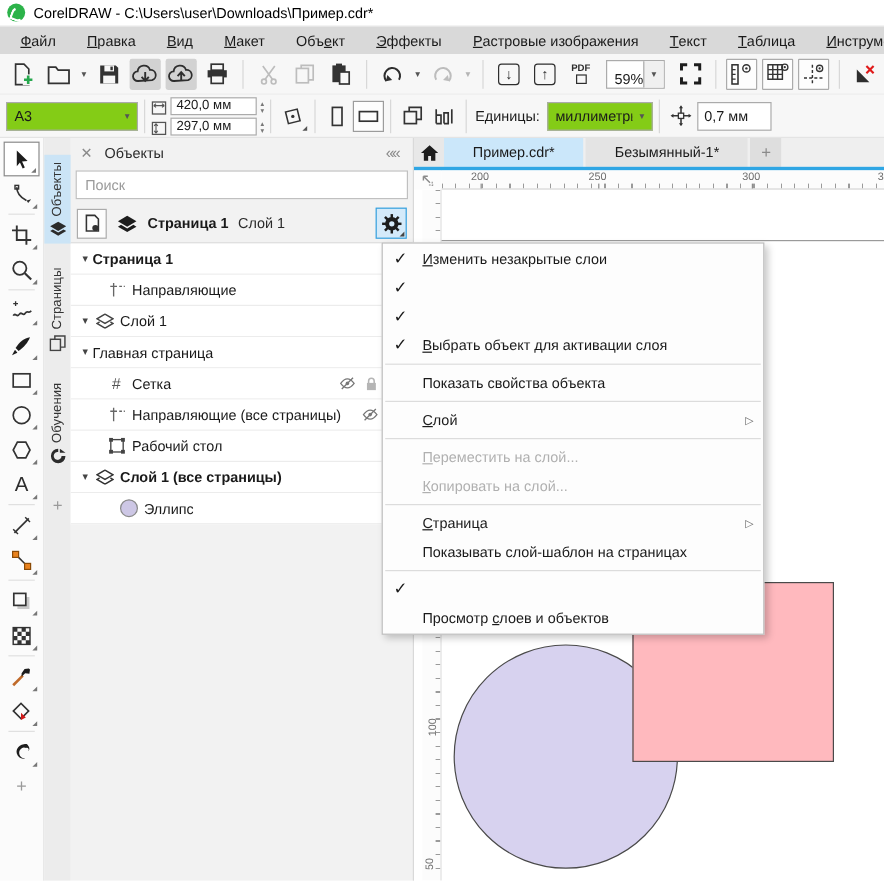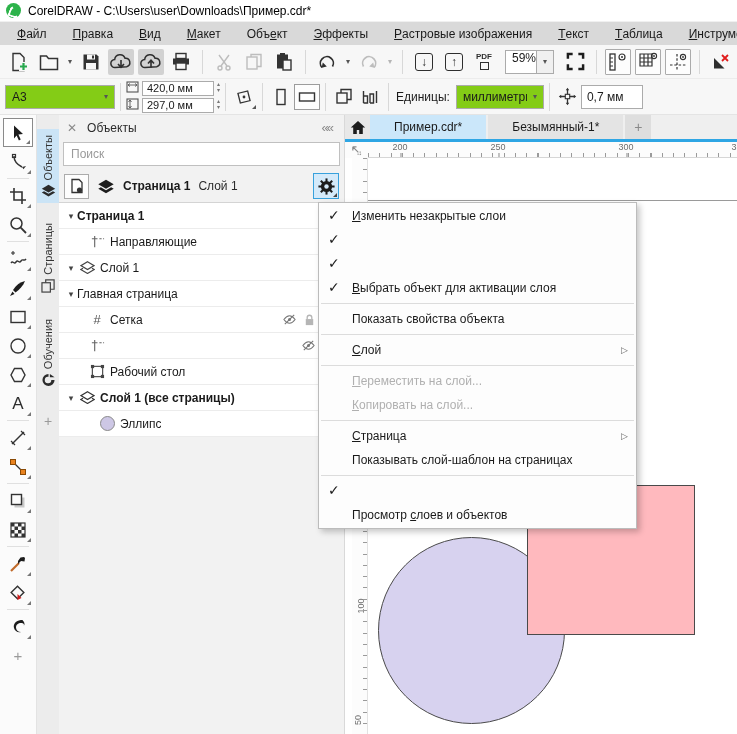--- a/index.html
+++ b/index.html
@@ -32,34 +32,34 @@
   .tbtn.boxed { border:1px solid #ababab; background:#fdfdfd; border-radius:1px;}
   .caret { font-size:8px; color:#555; width:8px; text-align:center; flex:0 0 auto;}
   .caret.gray{ color:#b5b5b5;}
   .tsep { width:1px; height:24px; background:#d8d8d8; margin:0 4px; flex:0 0 auto;}
   .ico { display:inline-flex; align-items:center; justify-content:center; }
   .gray-ico svg *{ stroke:#bdbdbd !important; }
   .arrowbox { width:18px; height:18px; border:1.5px solid #2e2e2e; border-radius:3px; display:flex; align-items:center; justify-content:center;
     font-size:12px; font-weight:bold; color:#2e2e2e; }
   .pdf-ico { font-size:8px; font-weight:bold; color:#2e2e2e; line-height:8px; text-align:center;}
   .pdf-ico .pg { display:block; width:9px; height:8px; border:1.2px solid #2e2e2e; margin:1px auto 0;}
-  .zoom-combo { display:flex; align-items:flex-start; height:24px; border:1px solid #ababab; background:#fff; width:76px; margin:0 4px;}
+  .zoom-combo { display:flex; align-items:flex-end; height:24px; border:1px solid #ababab; background:#fff; width:76px; margin:0 4px;}
   .zoom-combo .zval { flex:1; padding-left:6px; }
   .zoom-combo .zcaret { width:17px; height:100%; border-left:1px solid #ababab; background:#f0f0f0; display:flex; align-items:center; justify-content:center; font-size:8px; color:#555;}
 
   
   .propbar { position:absolute; left:0; top:79px; width:737px; height:36px; background:#f7f7f7;
     display:flex; align-items:center; padding:0 5px; border-bottom:1px solid #e4e4e4;}
   .psep { width:1px; height:28px; background:#d8d8d8; margin:0 5px; flex:0 0 auto;}
   .select { display:flex; align-items:center; height:24px; border:1px solid #ababab; background:#84cc16;}
   .select .sval { flex:1; padding:0 6px; white-space:nowrap; overflow:hidden;}
   .select .scaret { width:16px; align-self:stretch; display:flex; align-items:center; justify-content:center; font-size:8px; color:#555;}
   .pagesize { width:110px; }
   .dim-grid { display:flex; flex-direction:column; gap:2px; }
-  .dim-row { display:flex; align-items:flex-start; gap:3px; height:15px;}
+  .dim-row { display:flex; align-items:flex-end; gap:3px; height:15px;}
   .dim-field { width:72px; height:15px; border:1px solid #ababab; background:#fff; font-size:11px; padding-left:4px; display:flex; align-items:center;}
   .spin { display:flex; flex-direction:column; font-size:6px; color:#777; line-height:6px;}
   .pb-btn { width:26px; height:26px; display:inline-flex; align-items:center; justify-content:center; position:relative; flex:0 0 auto;}
   .pb-btn.active { border:1px solid #9c9c9c; background:#fdfdfd;}
   .flyout-corner{ position:absolute; right:1px; bottom:1px; width:0; height:0; border-left:4px solid transparent; border-bottom:4px solid #555;}
   .units-label { margin:0 6px 0 2px; white-space:nowrap;}
   .units-select { width:88px; }
   .nudge-field { width:62px; height:24px; border:1px solid #ababab; background:#fff; display:flex; align-items:center; padding-left:5px;}
 
   
@@ -682,20 +682,21 @@
         </div>
         <div class="trow">
           <span class="tspacer"></span>
             <span class="indent1"></span>
           <span class="ticon">
               <svg width="15" height="15" viewBox="0 0 16 16">
                 <path d="M5 2v12M2 5h6" stroke="#666" stroke-width="1.2" fill="none"></path>
                 <path d="M10 5h5" stroke="#666" stroke-width="1.2" stroke-dasharray="2.4 1.6" fill="none"></path>
               </svg>
             </span>
+          <span class="tlabel">Направляющие (все страницы)</span>
           <span class="right-icons">
             <span class="ico">
                 <svg width="15" height="15" viewBox="0 0 16 16">
                   <path d="M2 8c2-2.7 4-4 6-4s4 1.3 6 4c-2 2.7-4 4-6 4s-4-1.3-6-4z" fill="none" stroke="#777" stroke-width="1.1"></path>
                   <circle cx="8" cy="8" r="1.6" fill="#777"></circle>
                   <path d="M3 13L13 3" stroke="#777" stroke-width="1.2"></path>
                 </svg>
               </span>
           </span>
         </div>

